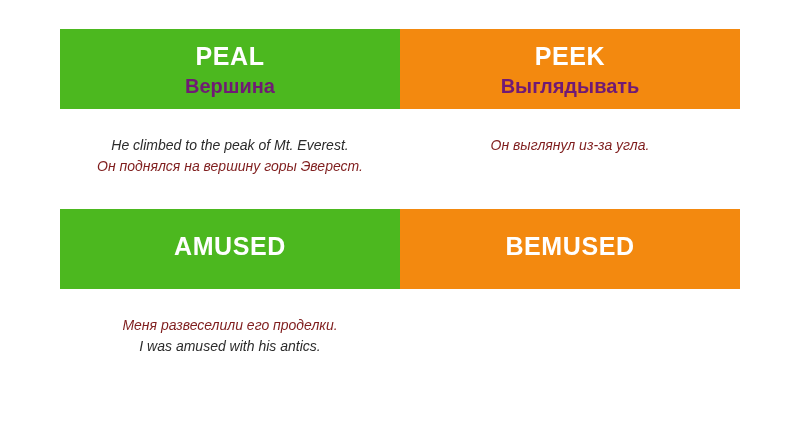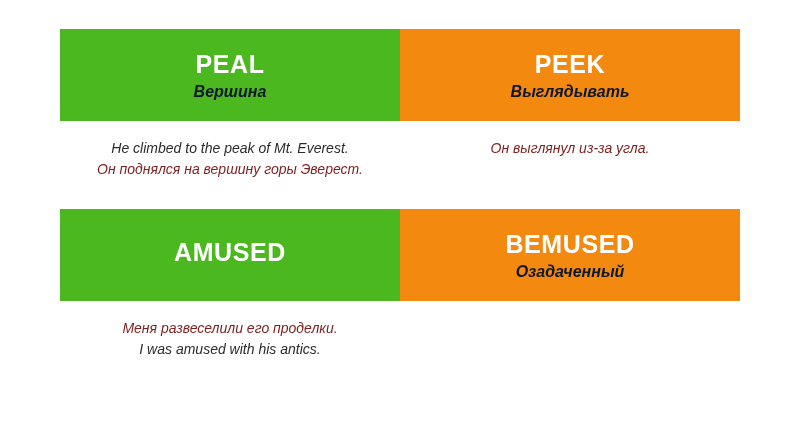--- a/index.html
+++ b/index.html
@@ -26,21 +26,21 @@
     left: 60px;
     width: 680px;
   }
 
   .pair-block.row-1 { top: 29px; }
   .pair-block.row-2 { top: 209px; }
 
   .banner-row {
     display: flex;
     width: 100%;
-    height: 92px;
+    height: 80px;
   }
 
   .banner {
     flex: 1 1 50%;
     display: flex;
     flex-direction: column;
     align-items: center;
     justify-content: center;
     box-sizing: border-box;
     padding-top: 2px;
@@ -53,32 +53,31 @@
     color: #ffffff;
     font-size: 25px;
     font-weight: bold;
     letter-spacing: 0.6px;
     line-height: 1.05;
     margin-bottom: 7px;
     white-space: nowrap;
   }
 
   .banner-subtitle {
-    color: #0f172a;
-    font-size: 16px;
+    color: #701a75;
+    font-size: 20px;
     font-weight: bold;
     line-height: 1.05;
     white-space: nowrap;
-    font-style: italic;
   }
 
   .example-row {
     display: flex;
     width: 100%;
-    padding-top: 17px;
+    padding-top: 26px;
   }
 
   .example-col {
     flex: 1 1 50%;
     box-sizing: border-box;
     padding: 0 10px;
     text-align: center;
   }
 
   .example-line {
@@ -121,21 +120,20 @@
     </div>
   </div>
 
   <div class="pair-block row-2">
     <div class="banner-row">
       <div class="banner green">
         <div class="banner-title">AMUSED</div>
       </div>
       <div class="banner orange">
         <div class="banner-title">BEMUSED</div>
-        <div class="banner-subtitle">Озадаченный</div>
       </div>
     </div>
     <div class="example-row">
       <div class="example-col">
         <div class="example-line ru">Меня развеселили его проделки.</div>
         <div class="example-line en">I was amused with his antics.</div>
       </div>
       <div class="example-col">
       </div>
     </div>

